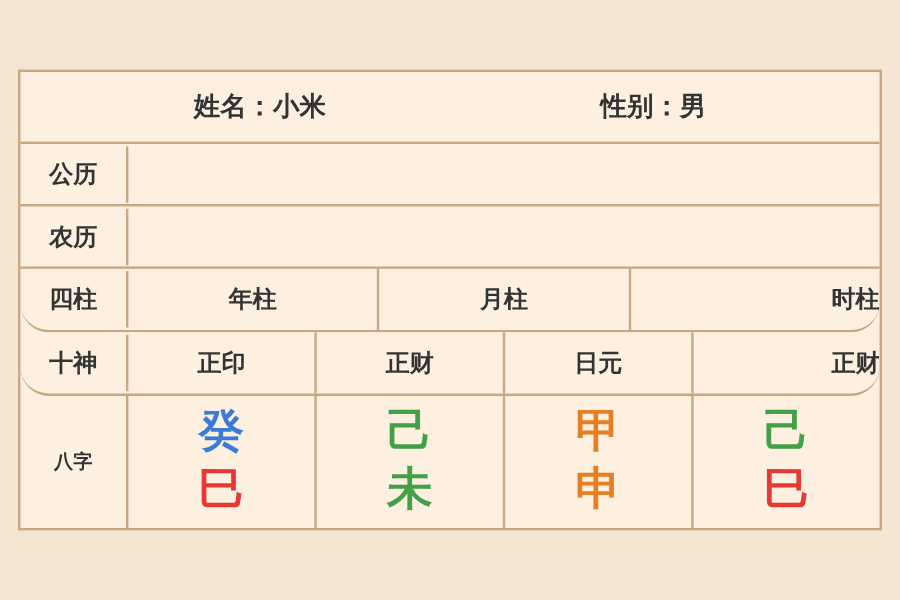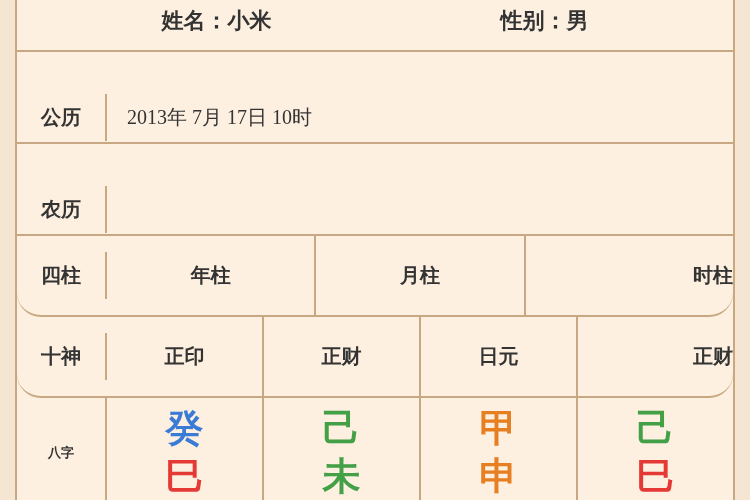--- a/index.html
+++ b/index.html
@@ -25,21 +25,20 @@
       border-bottom: 2px solid #c8a882;
       font-size: 22px;
       color: #333;
       font-weight: bold;
     }
     .info-row {
       display: flex;
       border-bottom: 2px solid #c8a882;
       min-height: 52px;
       align-items: center;
-      margin-top: 40px;
     }
     .info-row .label-cell {
       width: 90px;
       min-width: 90px;
       text-align: center;
       font-size: 20px;
       color: #333;
       border-right: 2px solid #c8a882;
       padding: 10px 0;
       font-weight: bold;
@@ -67,40 +66,40 @@
       padding: 10px 0;
       font-weight: bold;
     }
     .grid-cols {
       flex: 1;
       display: flex;
     }
     .grid-col {
       flex: 1;
       text-align: center;
-      padding: 26px 0;
+      padding: 12px 0;
       font-size: 20px;
       color: #333;
       border-right: 2px solid #c8a882;
       font-weight: bold;
     }
     .grid-col:last-child {
       border-right: none;
       text-align: right;
     }
     .bazi-row {
       display: flex;
       min-height: 110px;
       align-items: center;
     }
     .bazi-row .label-cell {
       width: 90px;
       min-width: 90px;
       text-align: center;
-      font-size: 13px;
+      font-size: 16px;
       color: #333;
       border-right: 2px solid #c8a882;
       padding: 10px 0;
       font-weight: bold;
       align-self: stretch;
       display: flex;
       align-items: center;
       justify-content: center;
     }
     .bazi-cols {
@@ -136,21 +135,20 @@
 
 <div class="container">
 
   <div class="header-row">
     <span>姓名：小米</span>
     <span>性别：男</span>
   </div>
 
   <div class="info-row">
     <div class="label-cell">公历</div>
-    <div class="content-cell">2013年 7月 17日 10时</div>
   </div>
 
   <div class="info-row">
     <div class="label-cell">农历</div>
   </div>
 
   <div class="grid-row">
     <div class="label-cell">四柱</div>
     <div class="grid-cols">
       <div class="grid-col">年柱</div>

